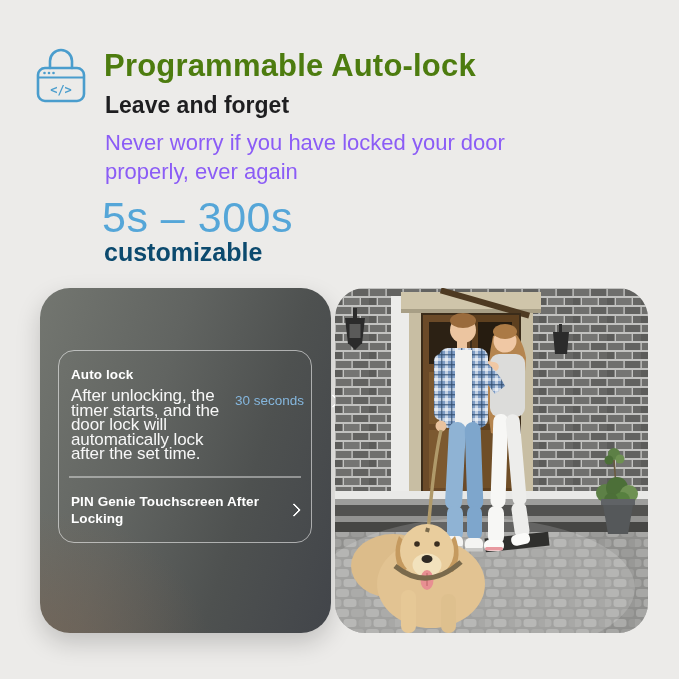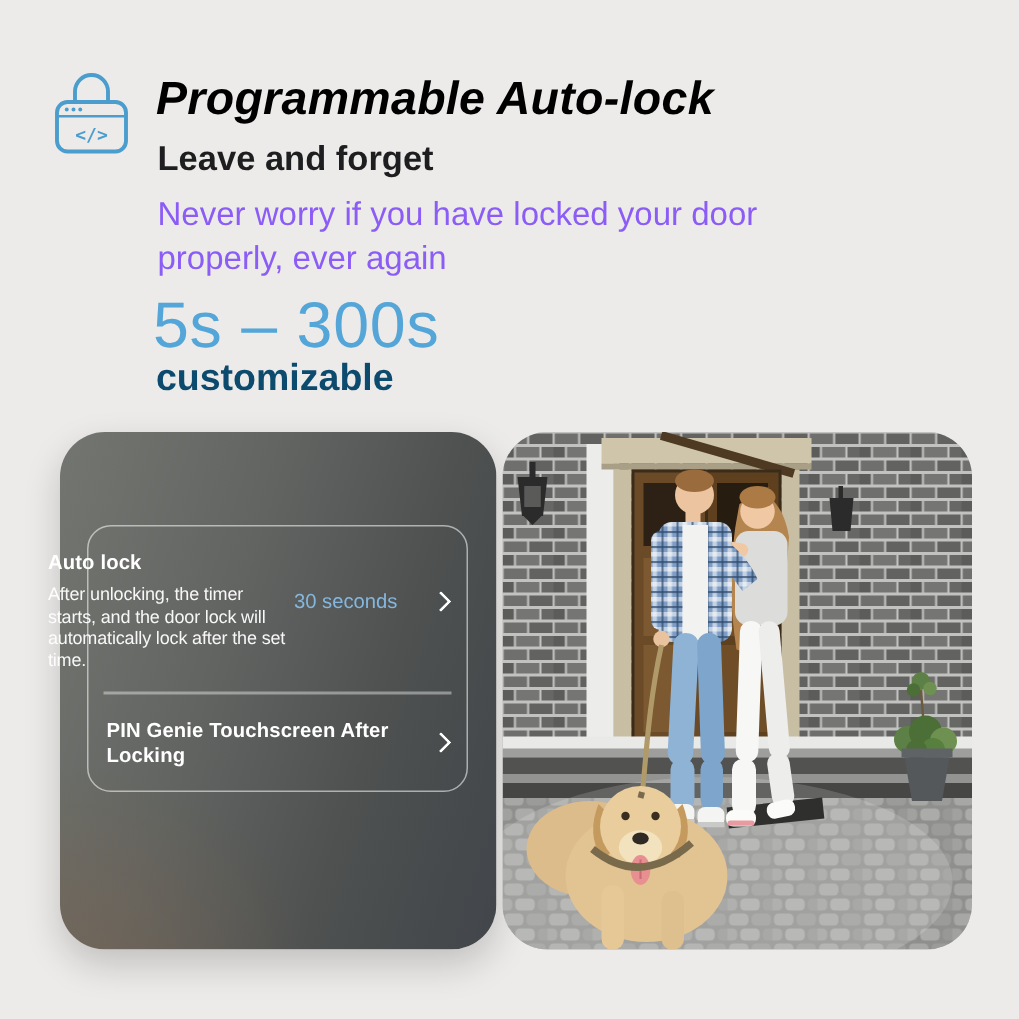--- a/index.html
+++ b/index.html
@@ -5,21 +5,21 @@
   html,body{margin:0;padding:0;}
   body{
     width:679px;height:679px;position:relative;overflow:hidden;
     background:#ECEBE9;
     font-family:"Liberation Sans", sans-serif;
   }
   
   .hero-icon{position:absolute;left:32px;top:45px;width:58px;height:60px;}
   .page-title{
     position:absolute;left:104px;top:48px;
-    font-size:31px;font-weight:bold;color:#000000;letter-spacing:.2px;font-style:italic;
+    font-size:31px;font-weight:bold;color:#4d7c0f;letter-spacing:.2px;
   }
   .page-subtitle{
     position:absolute;left:105px;top:92px;
     font-size:23px;font-weight:bold;color:#1E1E20;
   }
   .page-desc{
     position:absolute;left:105px;top:128px;width:400px;
     font-size:22px;line-height:29px;color:#8b5cf6;
   }
   .range-value{
@@ -42,24 +42,24 @@
   .settings-title{
     position:absolute;left:26px;top:26px;
     font-size:17px;font-weight:bold;color:#F6F6F6;letter-spacing:.2px;
   }
   .settings-card{
     position:absolute;left:18px;top:62px;width:254px;
     border:1px solid rgba(255,255,255,.55);border-radius:16px;
     box-sizing:border-box;
   }
   .row{display:flex;justify-content:space-between;align-items:center;padding:15px 12px;}
-  .row-autolock{align-items:flex-start;padding:16px 12px 14px 12px;justify-content:flex-end;}
+  .row-autolock{align-items:flex-start;padding:16px 12px 14px 12px;}
   .row-label{font-size:13.5px;font-weight:bold;color:#FFFFFF;letter-spacing:.1px;}
   .row-desc{
-    margin-top:7px;width:164px;font-size:12px;line-height:14.5px;
+    margin-top:7px;width:164px;font-size:17px;line-height:14.5px;
     color:rgba(255,255,255,.95);letter-spacing:-.1px;
   }
   .row-right{display:flex;align-items:center;gap:24px;white-space:nowrap;}
   .row-value{font-size:13.5px;color:#85B7DE;}
   .chev{
     width:8px;height:8px;flex:0 0 auto;
     border-top:2.4px solid #fff;border-right:2.4px solid #fff;
     transform:rotate(45deg);border-radius:1px;
   }
   .row-autolock .row-right{margin-top:26px;}

